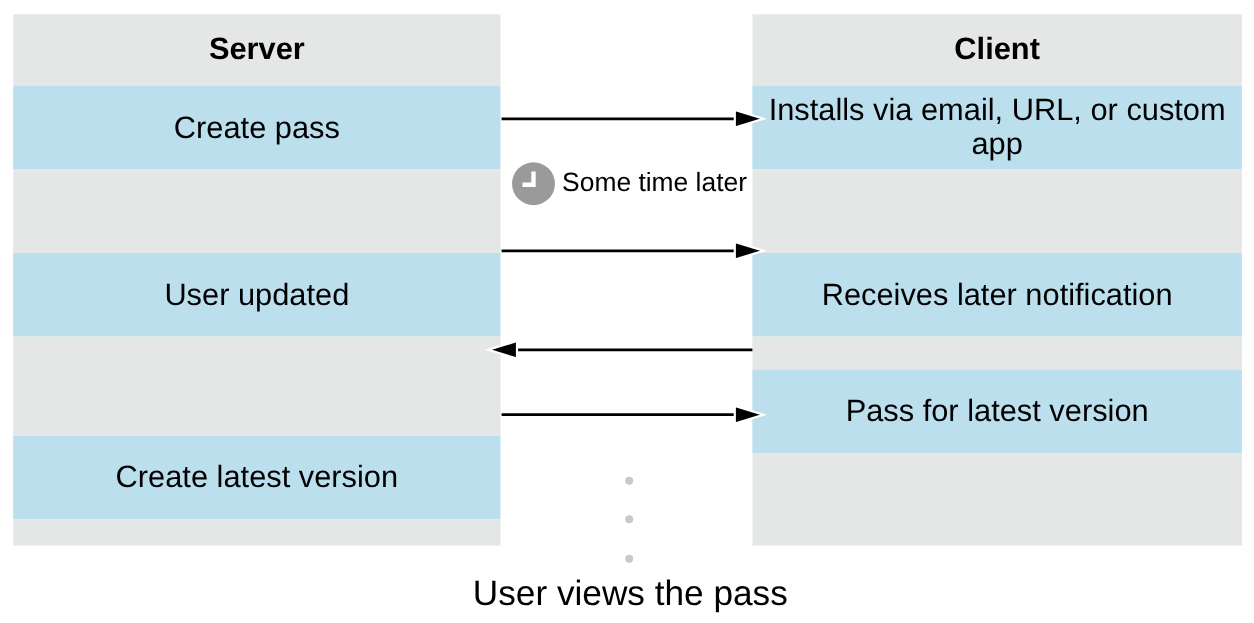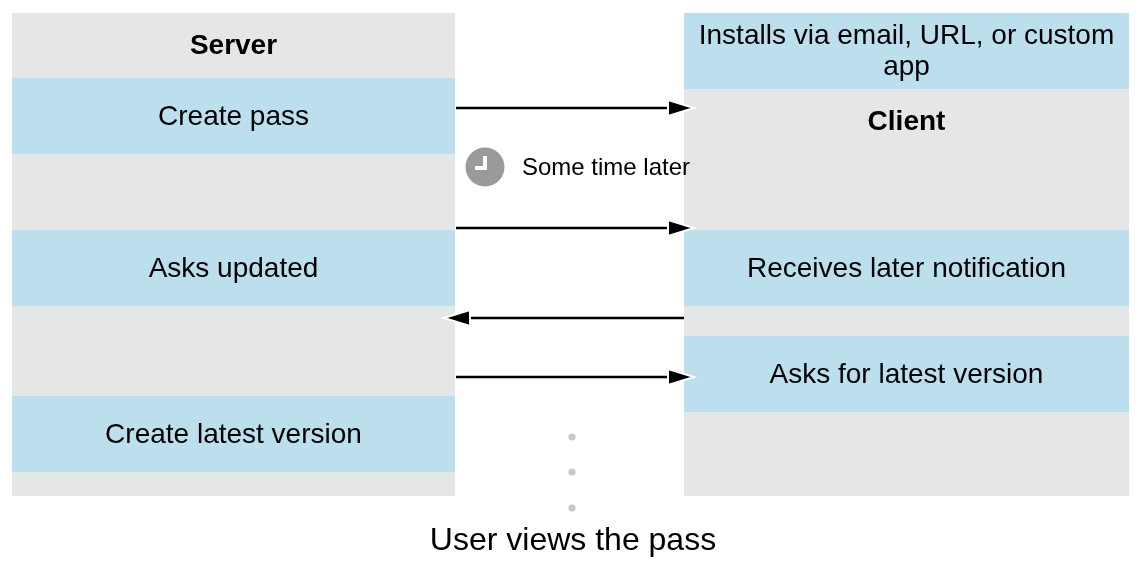--- a/index.html
+++ b/index.html
@@ -38,21 +38,21 @@
     width: 1140px; height: 566px;
     pointer-events: none;
   }
   .timer-annotation {
     position: absolute;
     left: 465px;
     top: 147px;
     height: 40px;
     display: flex;
     align-items: center;
-    gap: 17px;
+    gap: 6px;
     font-size: 24px;
     white-space: nowrap;
   }
   .caption {
     position: absolute;
     left: 573px;
     top: 521px;
     transform: translateX(-50%);
     font-size: 32px;
     white-space: nowrap;
@@ -65,43 +65,43 @@
 
   <div class="column col-server">
     <div class="row header gray">
       <span>Server</span>
     </div>
     <div class="row blue h60">
       <span>Create pass</span>
     </div>
     <div class="row gray h60"></div>
     <div class="row blue h60">
-      <span>Asks updated</span>
+      <span>User updated</span>
     </div>
     <div class="row gray h90"></div>
     <div class="row blue h60">
       <span>Create latest version</span>
     </div>
     <div class="row gray h24"></div>
   </div>
 
   <div class="column col-client">
+    <div class="row header gray">
+      <span>Client</span>
+    </div>
     <div class="row blue h60">
       <span>Installs via email, URL, or custom app</span>
-    </div>
-    <div class="row header gray">
-      <span>Client</span>
     </div>
     <div class="row gray h60"></div>
     <div class="row blue h60">
       <span>Receives later notification</span>
     </div>
     <div class="row gray h30"></div>
     <div class="row blue h60">
-      <span>Asks for latest version</span>
+      <span>Pass for latest version</span>
     </div>
     <div class="row gray h84"></div>
   </div>
 
   <svg class="svg-overlay" viewBox="0 0 1140 566" xmlns="http://www.w3.org/2000/svg">
 
     <g>
       <line x1="456" y1="108" x2="670" y2="108" stroke="#000" stroke-width="2.5"></line>
       <polygon points="694,108 668,100 668,116" fill="#000" stroke="#fff" stroke-width="2"></polygon>
     </g>

